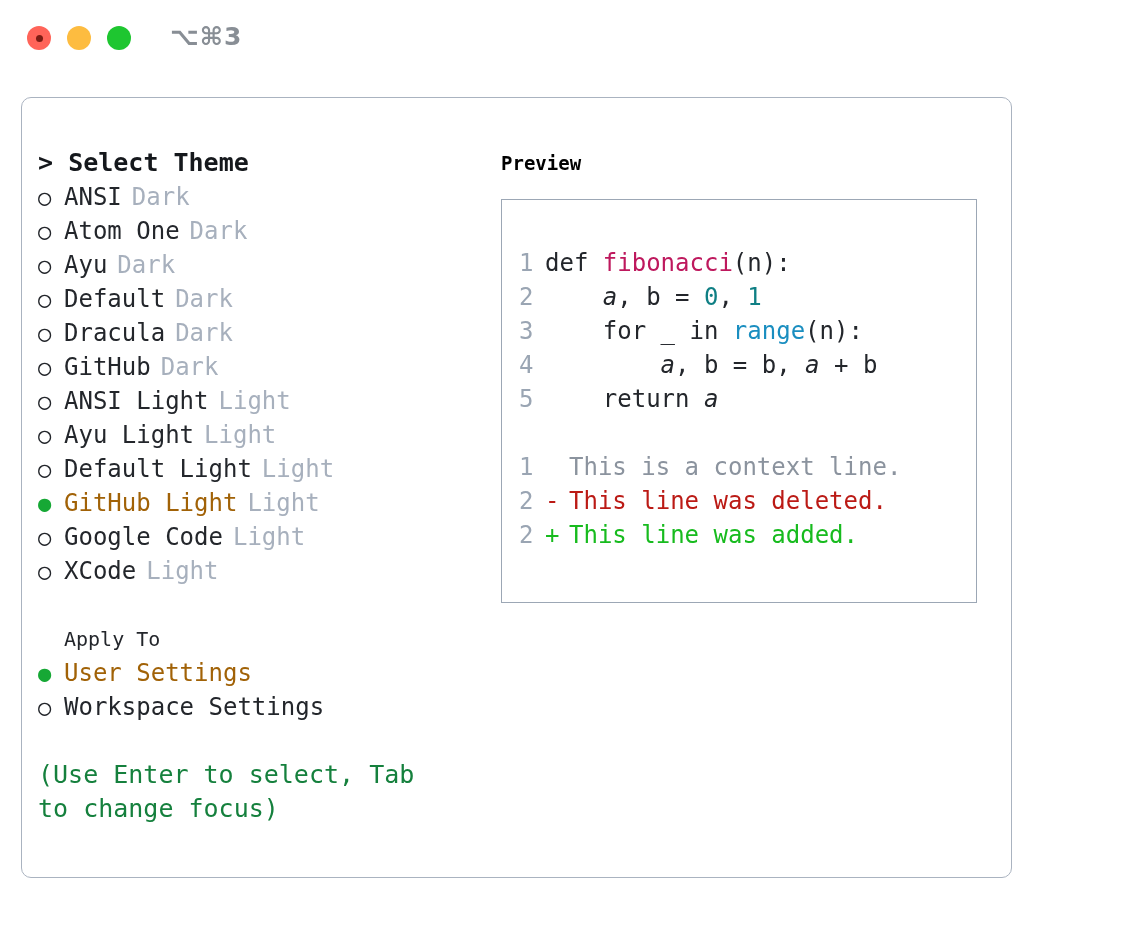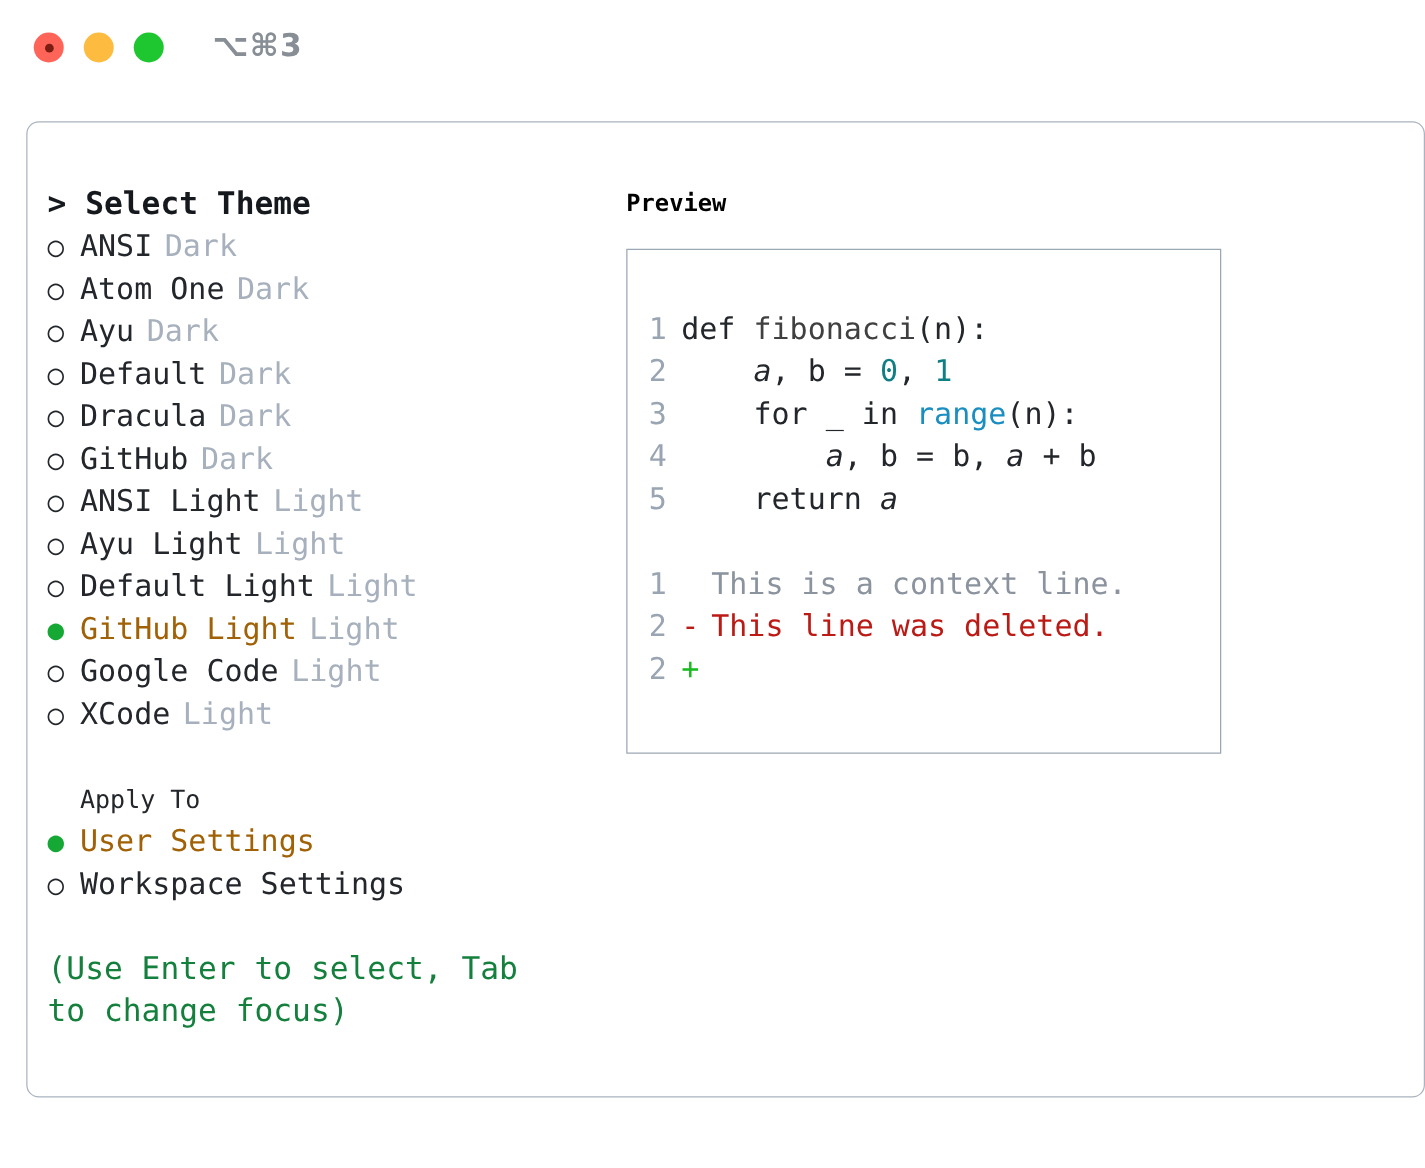--- a/index.html
+++ b/index.html
@@ -63,21 +63,21 @@
     font-weight: 700;
     color: #888e95;
     letter-spacing: 1px;
     white-space: nowrap;
   }
 
   
   .panel {
     position: absolute;
     left: 21px; top: 97px;
-    width: 1119px;
+    width: 991px;
     height: 781px;
     border: 1.6px solid #aab3c0;
     border-radius: 10px;
     box-sizing: border-box;
     background: #ffffff;
   }
 
   
   .left-col {
     position: absolute;
@@ -171,21 +171,21 @@
     padding-left: 17px;
   }
   .lineno {
     display: inline-block;
     width: 26px;
     flex: 0 0 26px;
     color: #9aa5b3;
     text-align: left;
   }
   .code-text { color: #23262b; }
-  .tok-fn    { color: #404040; }
+  .tok-fn    { color: #be185d; }
   .tok-num   { color: #0f7f84; }
   .tok-call  { color: #1a8ec0; }
   .tok-var   { font-style: italic; }
 
   .gap-line { height: 34px; }
 
   .diff-ctx  { color: #8b939e; }
   .diff-del  { color: #bb1a15; }
   .diff-add  { color: #17bb1e; }
   .diff-mark { display: inline-block; width: 24px; flex: 0 0 24px; }
@@ -247,19 +247,19 @@
             <div class="code-line"><span class="lineno">1</span><span class="code-text">def </span><span class="tok-fn">fibonacci</span><span class="code-text">(n):</span></div>
             <div class="code-line"><span class="lineno">2</span><span class="code-text">    </span><span class="code-text tok-var">a</span><span class="code-text">, </span><span class="code-text">b</span><span class="code-text"> = </span><span class="tok-num">0</span><span class="code-text">, </span><span class="tok-num">1</span></div>
             <div class="code-line"><span class="lineno">3</span><span class="code-text">    for _ in </span><span class="tok-call">range</span><span class="code-text">(n):</span></div>
             <div class="code-line"><span class="lineno">4</span><span class="code-text">        </span><span class="code-text tok-var">a</span><span class="code-text">, b = b, </span><span class="code-text tok-var">a</span><span class="code-text"> + b</span></div>
             <div class="code-line"><span class="lineno">5</span><span class="code-text">    return </span><span class="code-text tok-var">a</span></div>
           </div>
         <div class="gap-line"></div>
         <div id="diff-lines">
             <div class="code-line"><span class="lineno">1</span><span class="diff-mark diff-ctx"></span><span class="diff-ctx">This is a context line.</span></div>
             <div class="code-line"><span class="lineno">2</span><span class="diff-mark diff-del">-</span><span class="diff-del">This line was deleted.</span></div>
-            <div class="code-line"><span class="lineno">2</span><span class="diff-mark diff-add">+</span></div>
+            <div class="code-line"><span class="lineno">2</span><span class="diff-mark diff-add">+</span><span class="diff-add">This line was added.</span></div>
           </div>
       </div>
     </div>
 
   </div>
 </div>
 
 </body></html>

